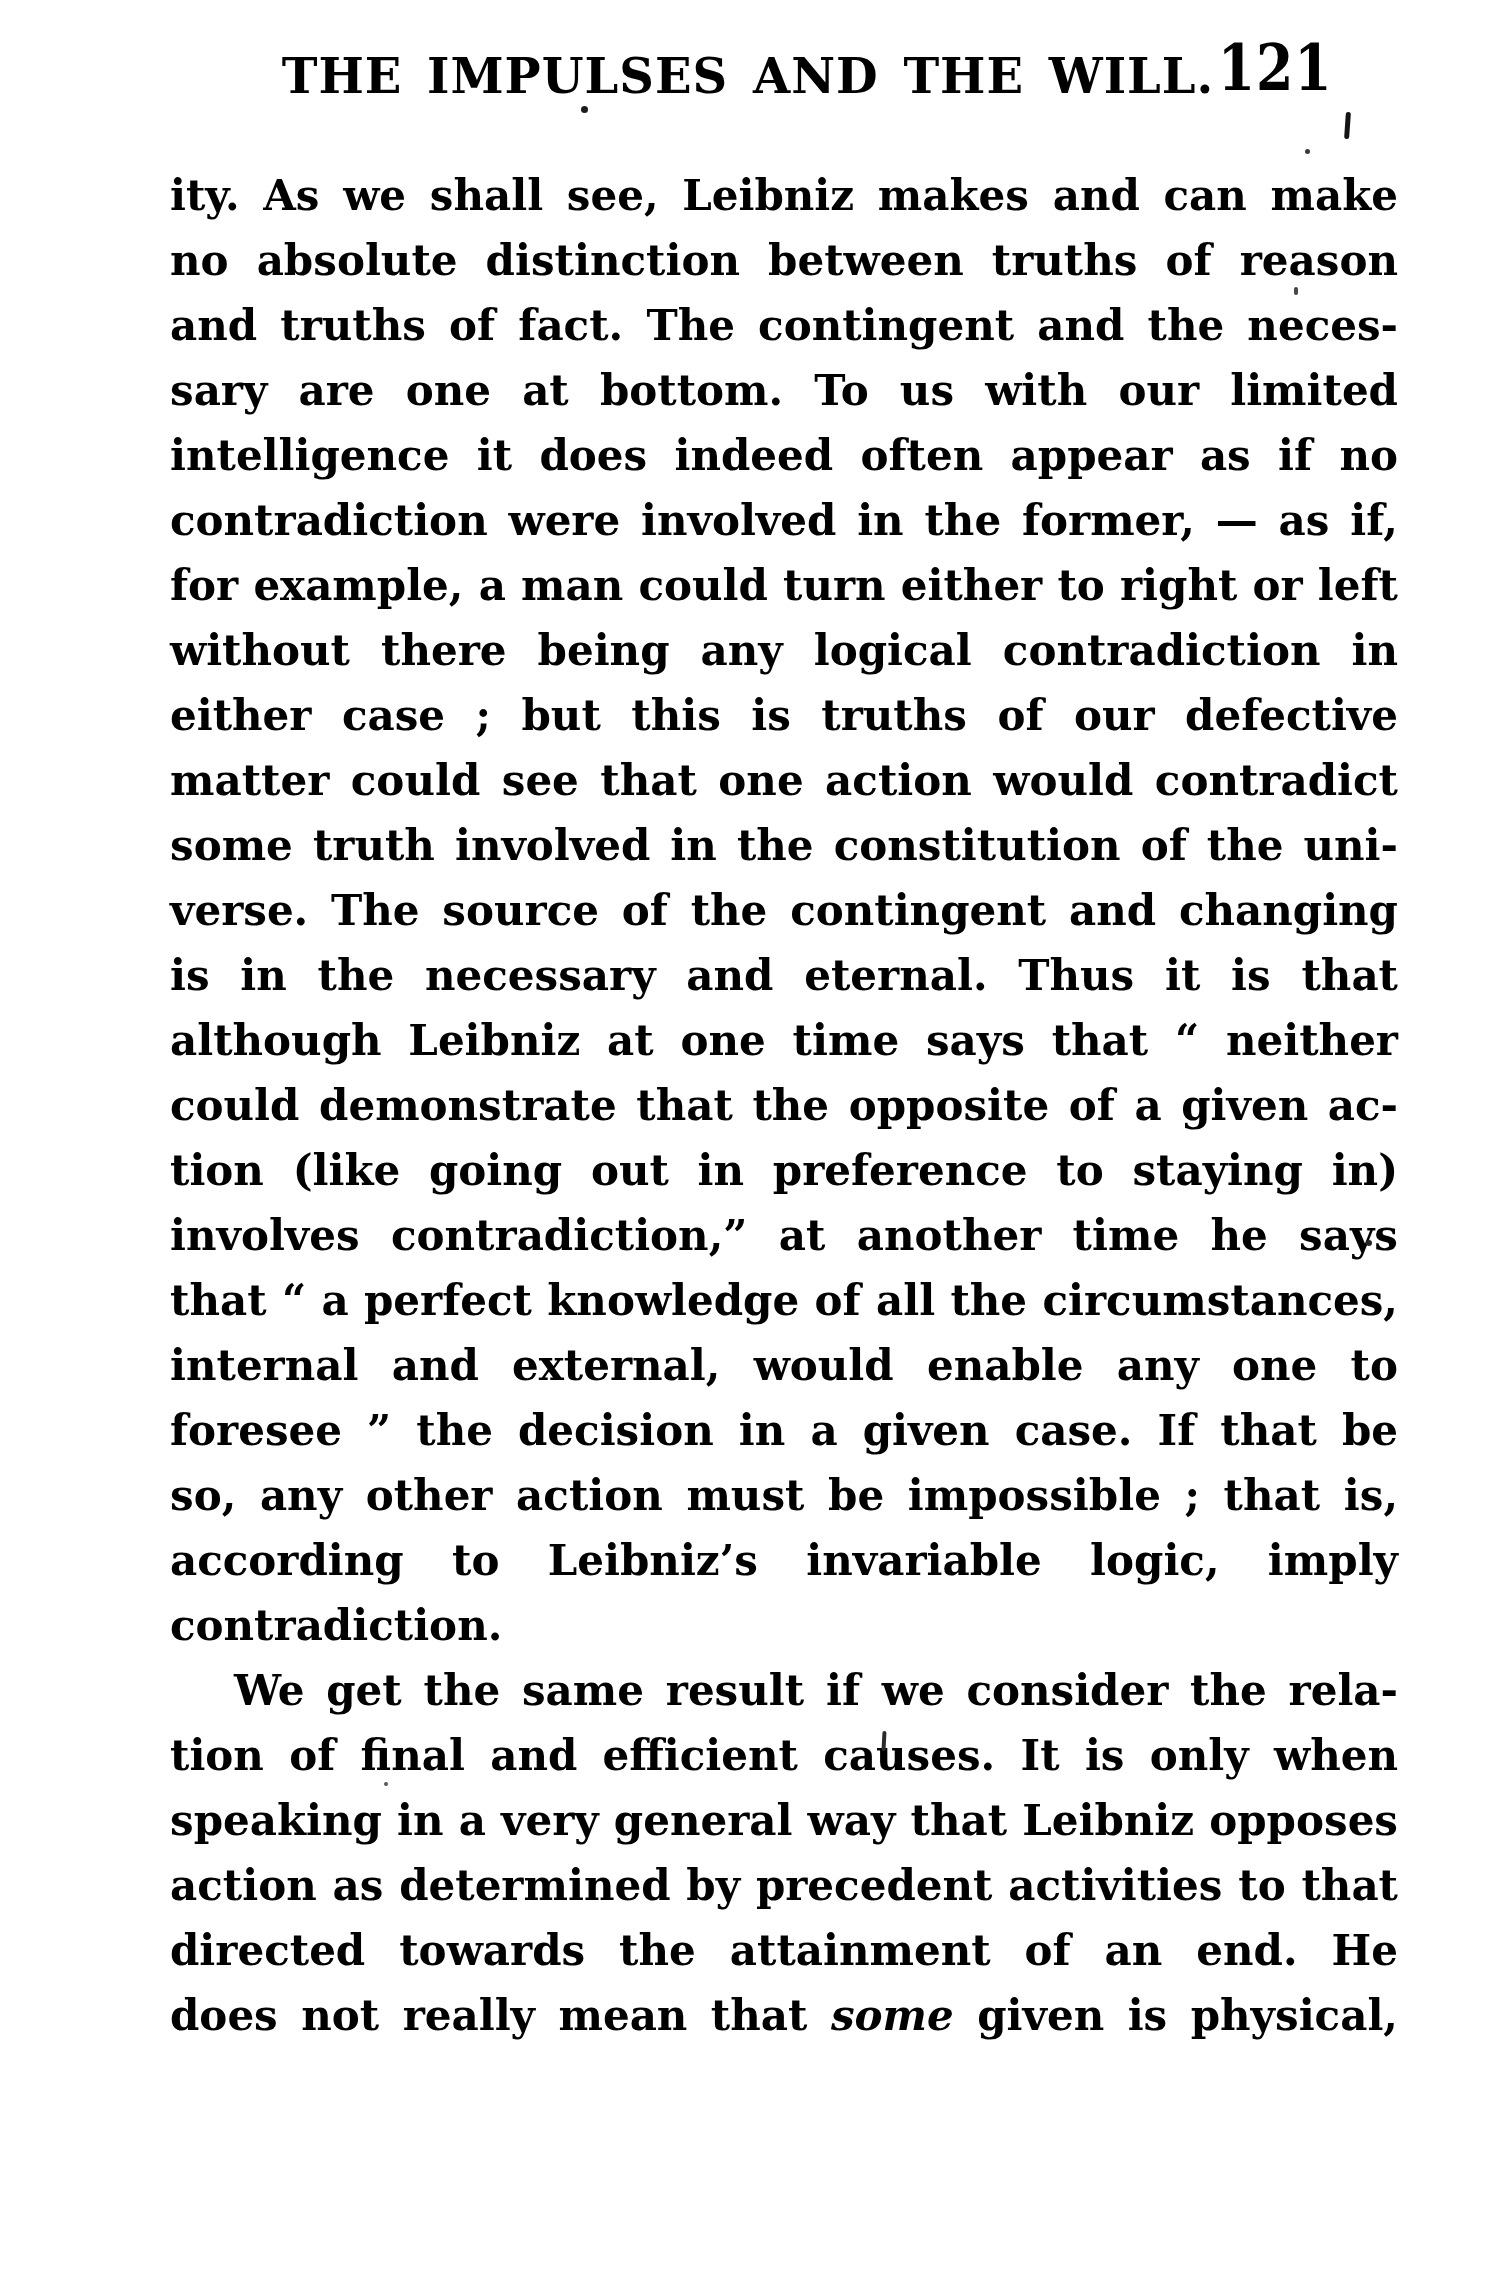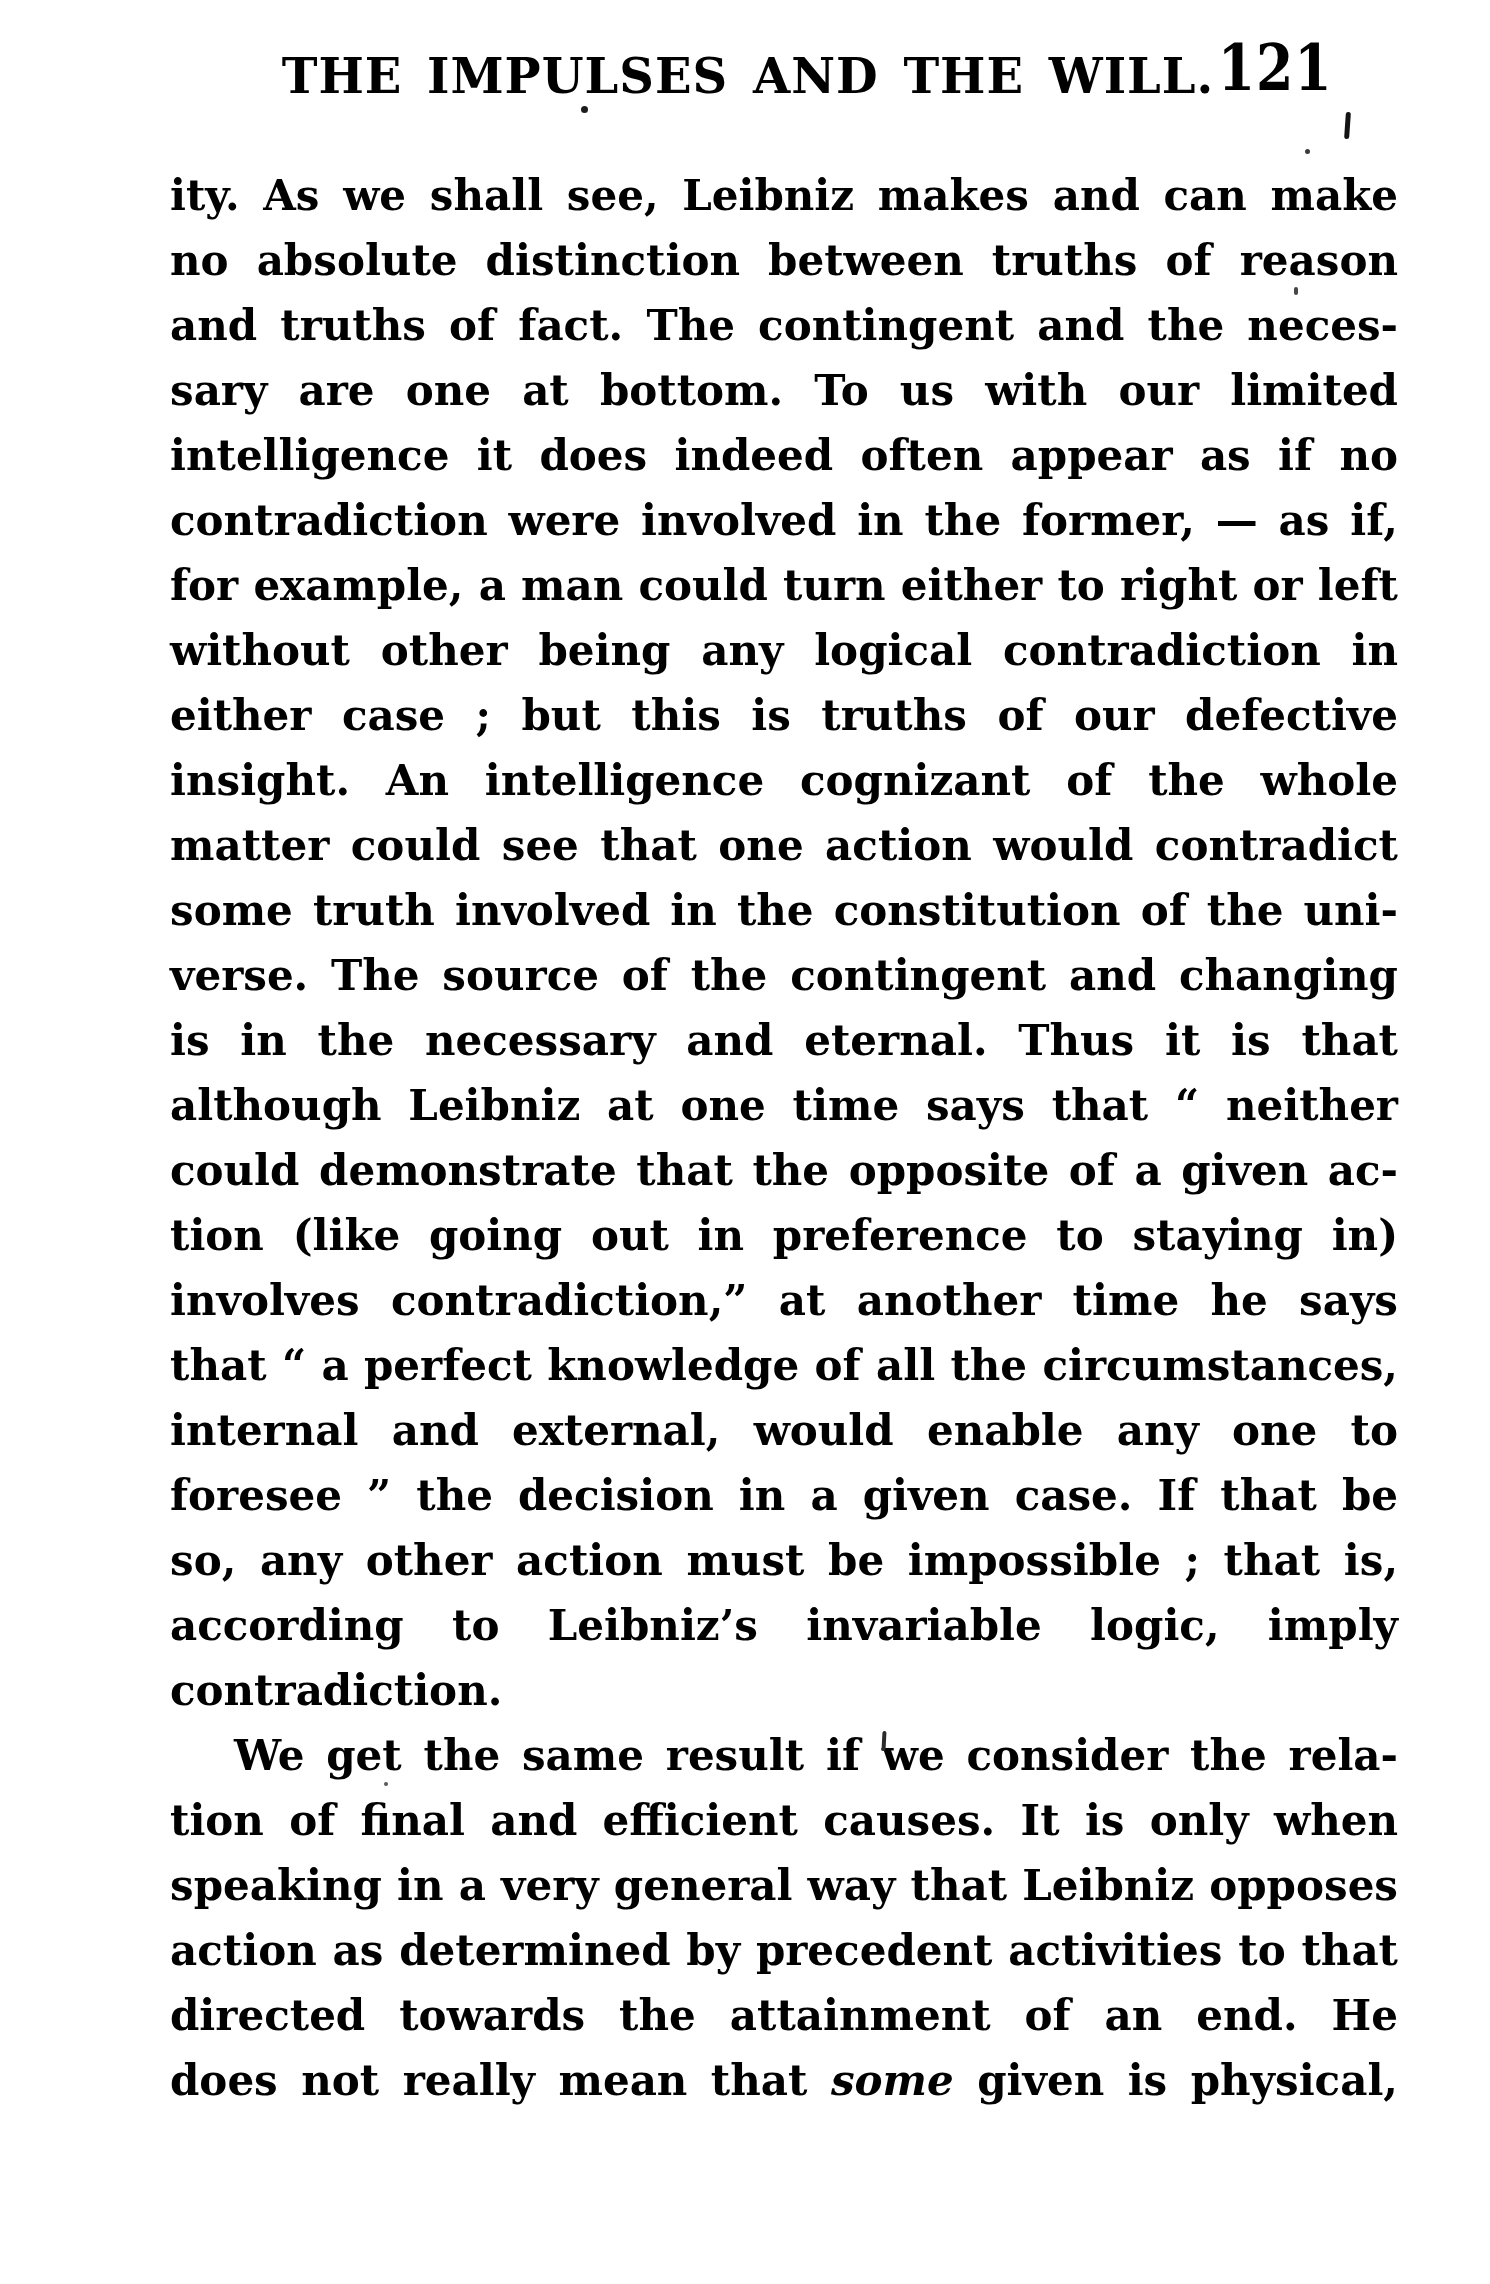--- a/index.html
+++ b/index.html
@@ -85,23 +85,22 @@
   <div class="page-body">
 
     <div>
       <div class="text-line">ity. As we shall see, Leibniz makes and can make</div>
       <div class="text-line">no absolute distinction between truths of reason</div>
       <div class="text-line">and truths of fact. The contingent and the neces-</div>
       <div class="text-line">sary are one at bottom. To us with our limited</div>
       <div class="text-line">intelligence it does indeed often appear as if no</div>
       <div class="text-line">contradiction were involved in the former, — as if,</div>
       <div class="text-line">for example, a man could turn either to right or left</div>
-      <div class="text-line">without other being any logical contradiction in</div>
+      <div class="text-line">without there being any logical contradiction in</div>
       <div class="text-line">either case ; but this is truths of our defective</div>
-      <div class="text-line">insight. An intelligence cognizant of the whole</div>
       <div class="text-line">matter could see that one action would contradict</div>
       <div class="text-line">some truth involved in the constitution of the uni-</div>
       <div class="text-line">verse. The source of the contingent and changing</div>
       <div class="text-line">is in the necessary and eternal. Thus it is that</div>
       <div class="text-line">although Leibniz at one time says that “ neither</div>
       <div class="text-line">could demonstrate that the opposite of a given ac-</div>
       <div class="text-line">tion (like going out in preference to staying in)</div>
       <div class="text-line">involves contradiction,” at another time he says</div>
       <div class="text-line">that “ a perfect knowledge of all the circumstances,</div>
       <div class="text-line">internal and external, would enable any one to</div>

